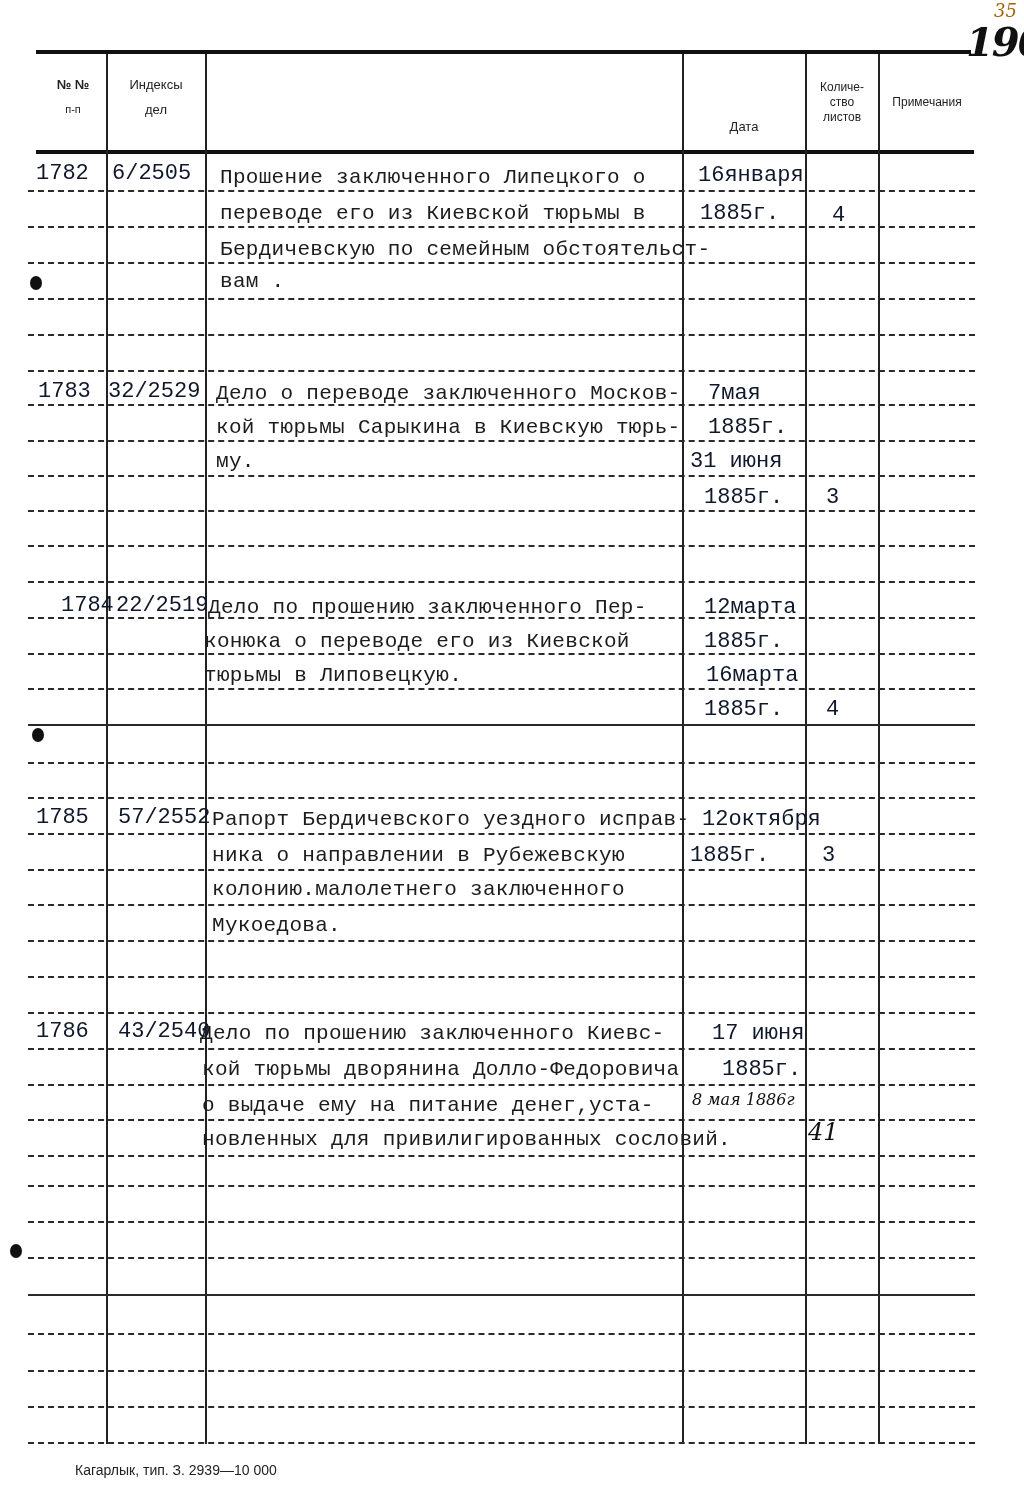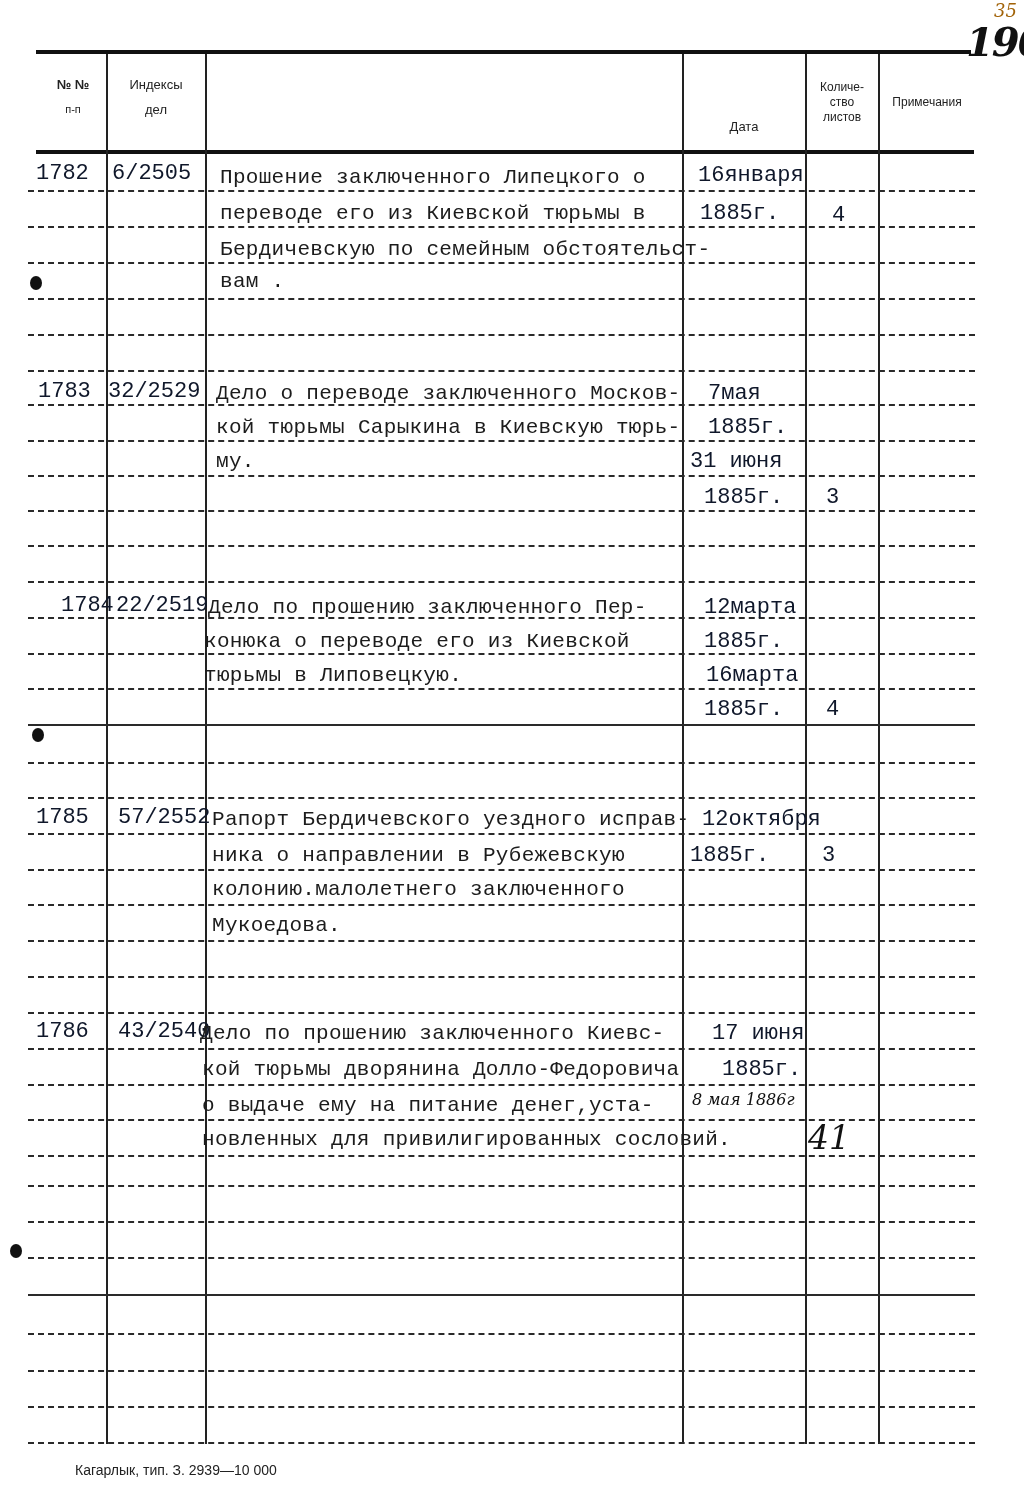--- a/index.html
+++ b/index.html
@@ -149,17 +149,17 @@
   <div>
     <div class="cell" style="left:36px; top:1020px;">1786</div>
     <div class="cell" style="left:118px; top:1020px;">43/2540</div>
     <div class="txt" style="left:200px; top:1022px;">Дело по прошению заключенного Киевс-</div>
     <div class="txt" style="left:202px; top:1058px;">кой тюрьмы дворянина Долло-Федоровича</div>
     <div class="txt" style="left:202px; top:1094px;">о выдаче ему на питание денег,уста-</div>
     <div class="txt" style="left:202px; top:1128px;">новленных для привилигированных сословий.</div>
     <div class="cell" style="left:712px; top:1022px;">17 июня</div>
     <div class="cell" style="left:722px; top:1058px;">1885г.</div>
     <div class="hand" style="left:692px; top:1090px; font-size:16px;">8 мая 1886г</div>
-    <div class="hand" style="left:808px; top:1118px; font-size:33px;">41</div>
+    <div class="hand" style="left:808px; top:1118px; font-size:24px;">41</div>
   </div>
 
   <div class="footer">Кагарлык,  тип.  З.  2939—10 000</div>
 </div>
 
 </body></html>

